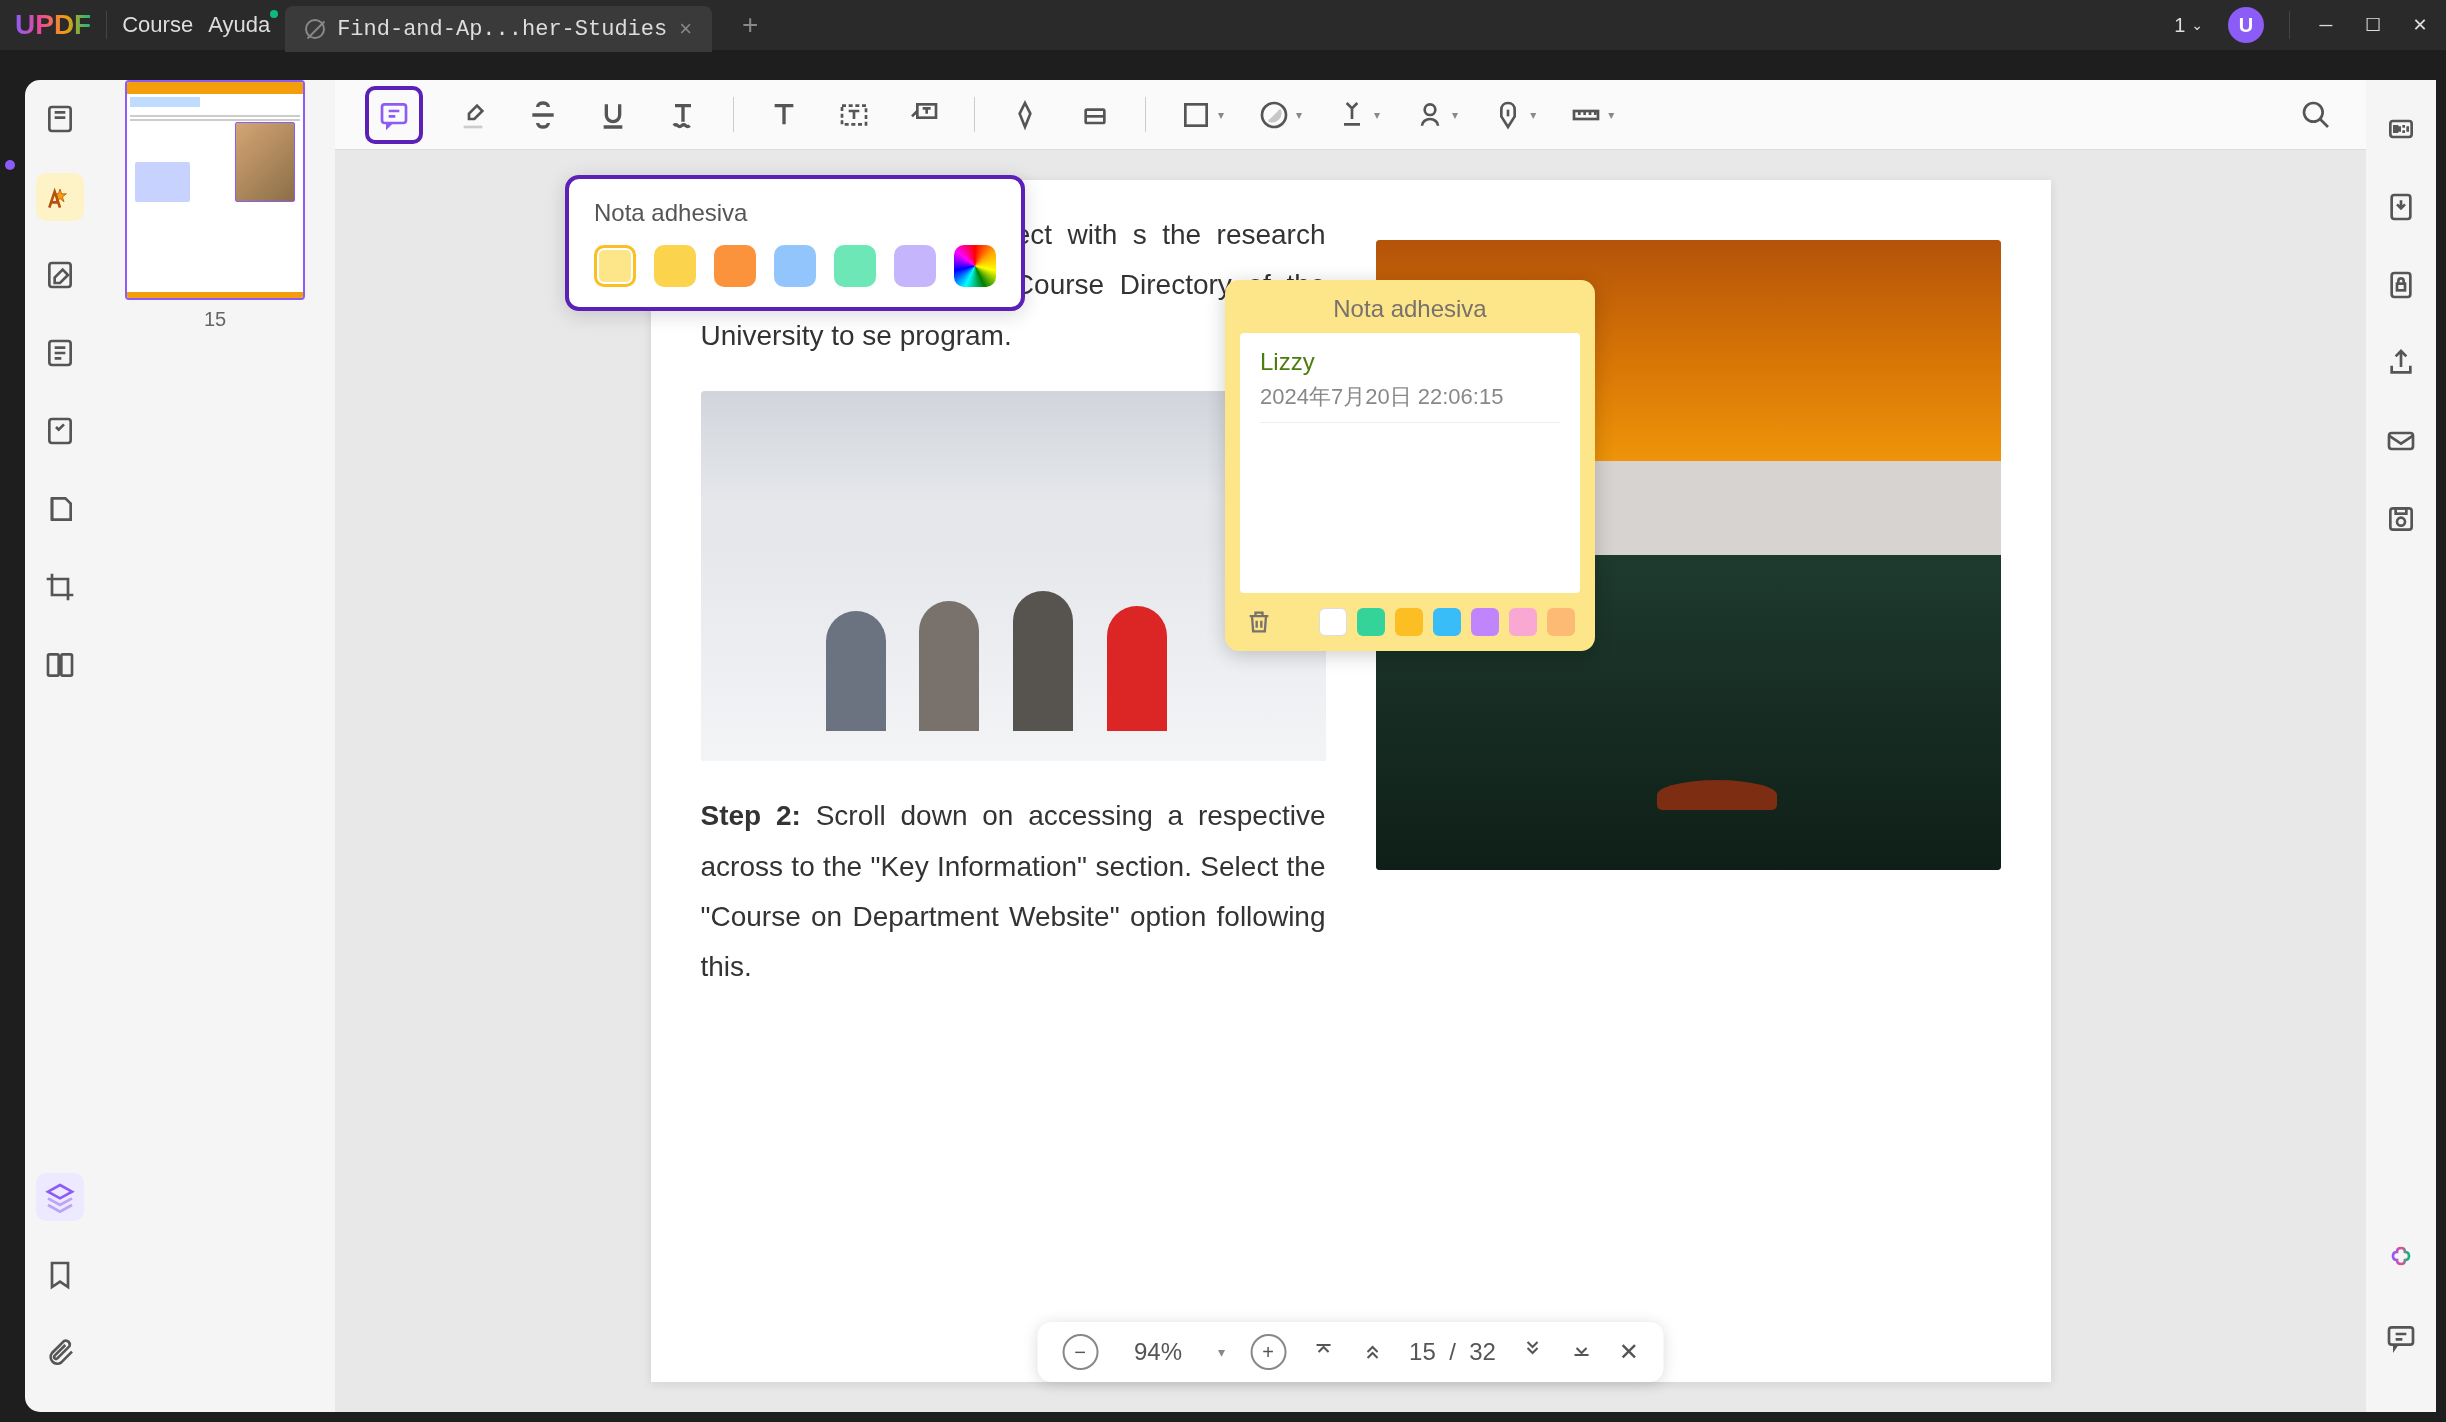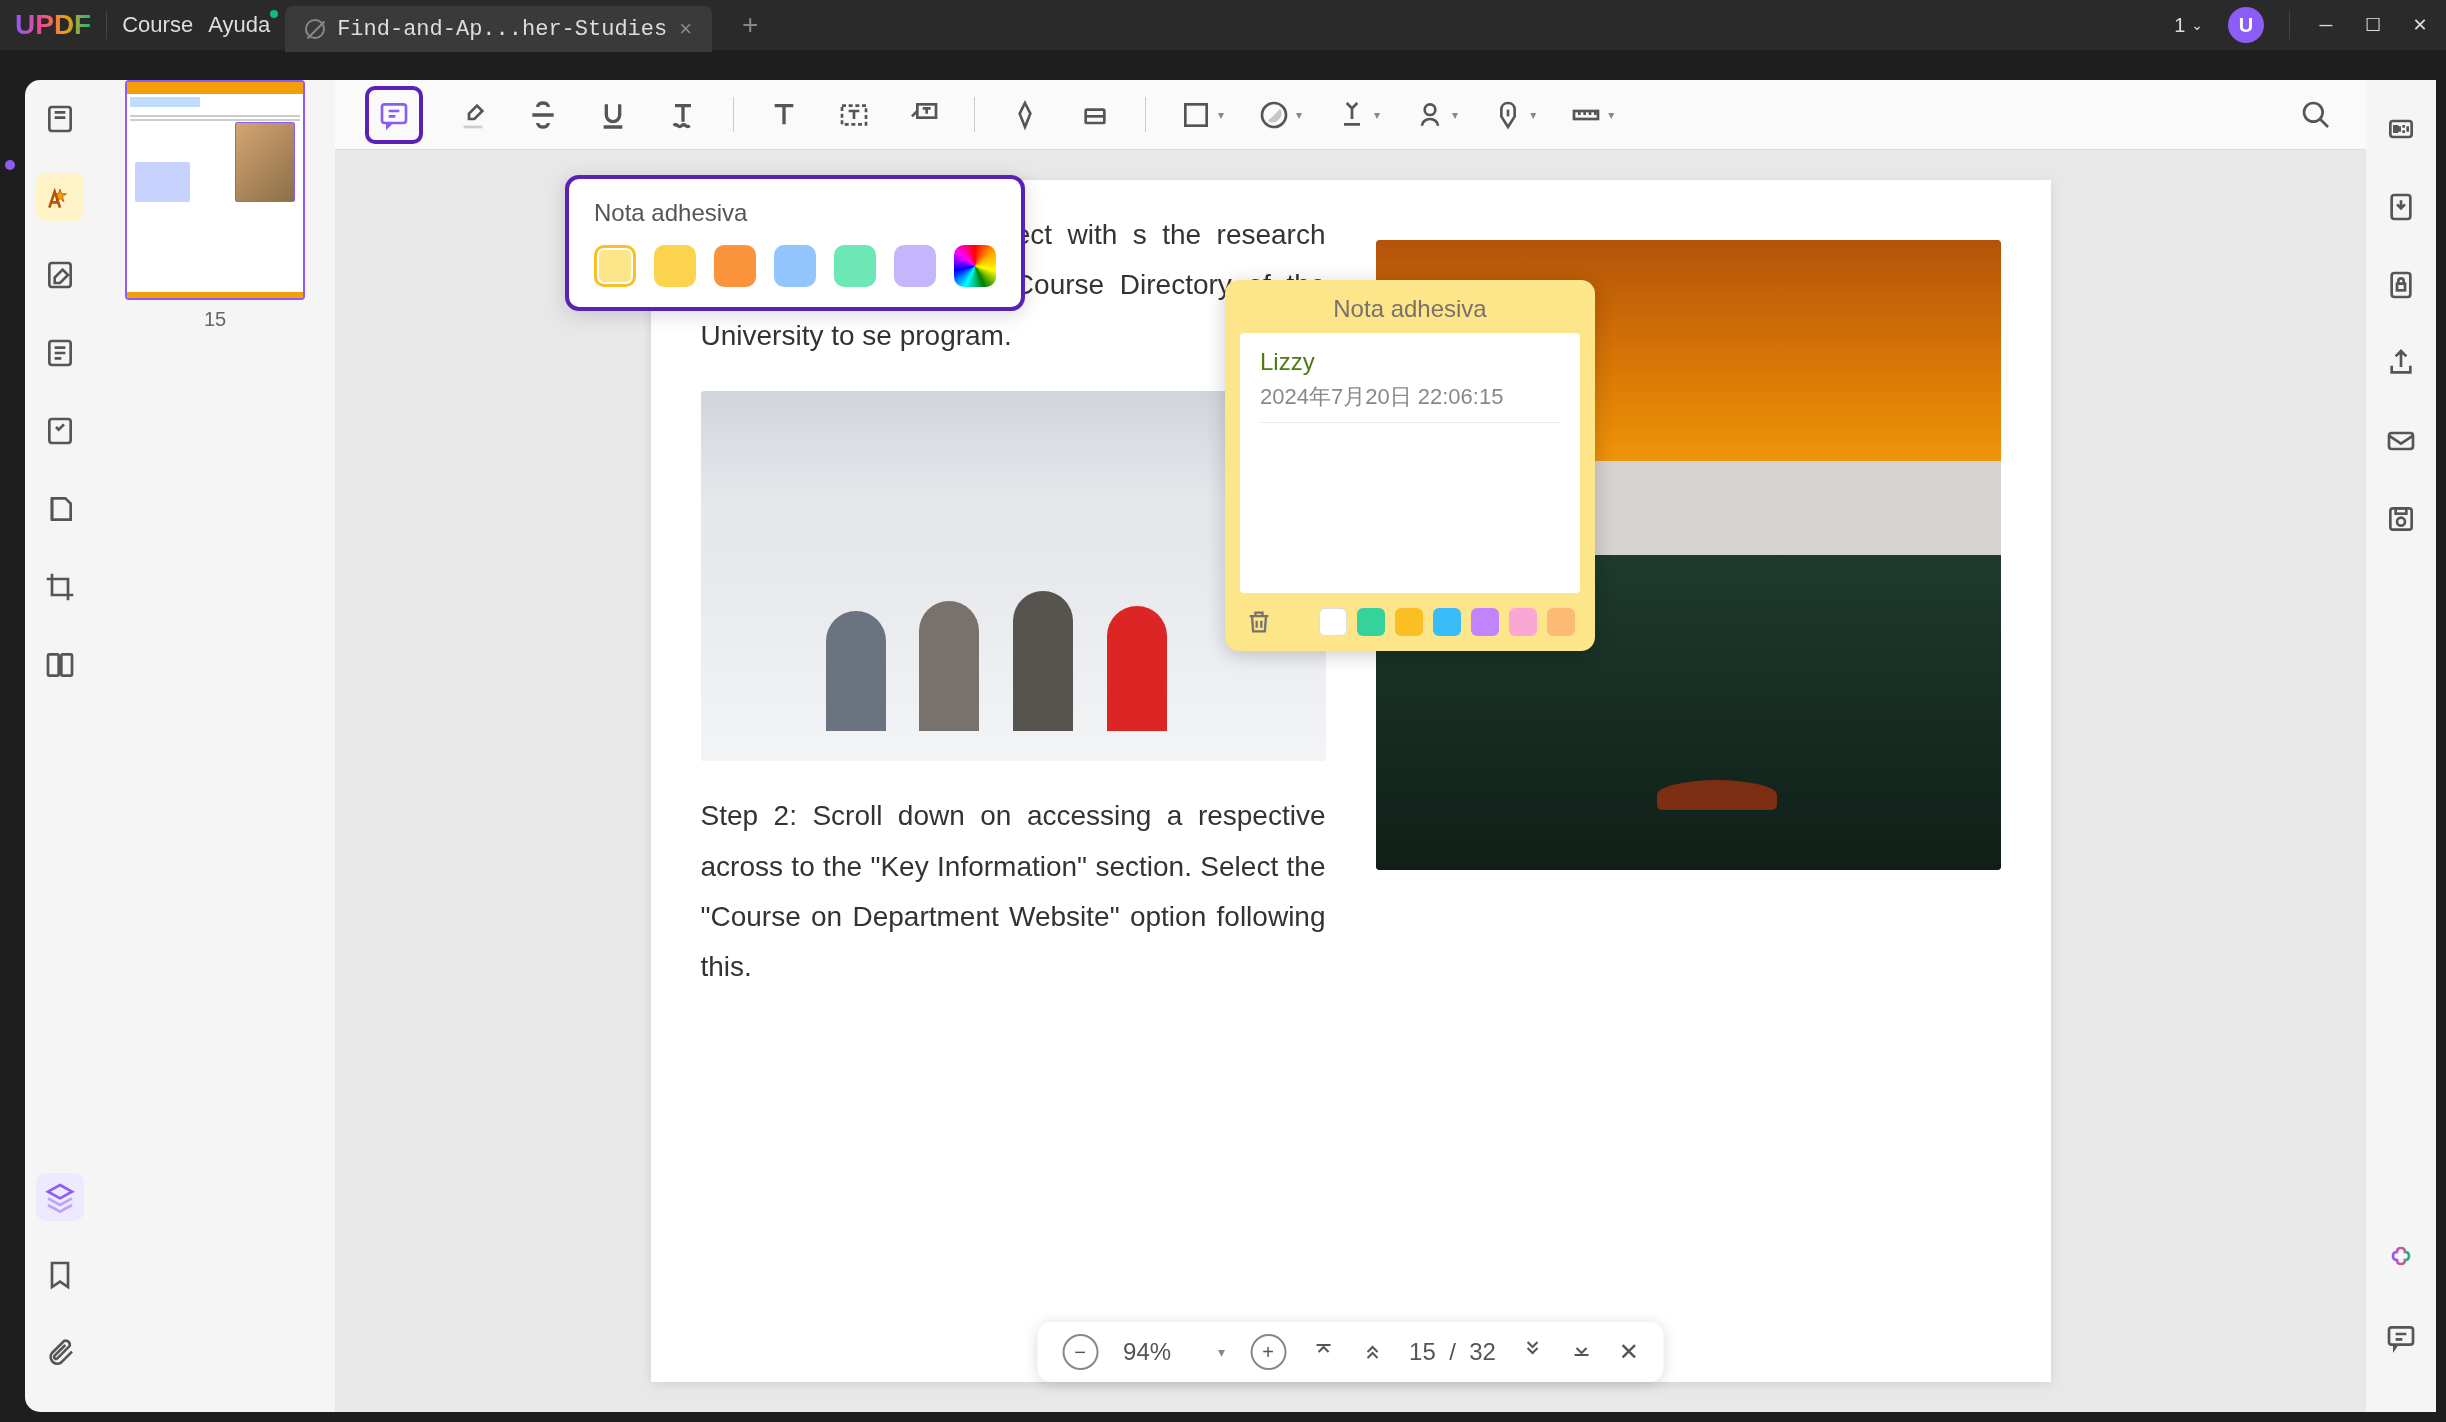--- a/index.html
+++ b/index.html
@@ -56,37 +56,37 @@
 .popup-title { font-size: 24px; color: #555; margin-bottom: 18px; }
 .color-row { display: flex; gap: 18px; }
 .color-swatch { width: 42px; height: 42px; border-radius: 10px; cursor: pointer; }
 .color-swatch.selected { border: 3px solid #fbbf24; box-shadow: 0 0 0 2px white inset; }
 .rainbow { background: conic-gradient(red, orange, yellow, green, cyan, blue, magenta, red); }
 
 .doc-view { position: absolute; top: 70px; left: 0; right: 0; bottom: 0; display: flex; justify-content: center; padding: 30px; overflow: auto; }
 .doc-page { width: 1400px; background: white; box-shadow: 0 2px 10px rgba(0,0,0,0.1); padding: 30px 50px; display: flex; gap: 50px; }
 .doc-col { flex: 1; }
 .doc-text { font-size: 28px; line-height: 1.8; color: #333; text-align: justify; }
-.doc-step { font-weight: normal; }
+.doc-step { font-weight: bold; }
 .doc-img { width: 100%; height: 370px; background: linear-gradient(135deg, #e0e7ff, #c7d2fe); border-radius: 4px; margin: 30px 0; position: relative; overflow: hidden; }
 .doc-img-right { height: 630px; background: linear-gradient(180deg, #d4a574 0%, #8b6f47 40%, #2d4a3e 60%, #1a2e2a 100%); }
 
 .sticky-note { position: absolute; top: 200px; left: 890px; width: 370px; background: #fde68a; border-radius: 14px; padding: 0; box-shadow: 0 4px 20px rgba(0,0,0,0.2); z-index: 50; }
 .sticky-header { padding: 15px 20px 10px; text-align: center; font-size: 24px; color: #78716c; }
 .sticky-body { background: white; margin: 0 15px; border-radius: 4px; padding: 15px 20px; min-height: 260px; }
 .sticky-author { font-size: 24px; color: #4d7c0f; margin-bottom: 6px; }
 .sticky-date { font-size: 22px; color: #888; padding-bottom: 10px; border-bottom: 1px solid #eee; }
 .sticky-footer { display: flex; align-items: center; padding: 15px 20px; gap: 12px; }
 .sticky-trash { width: 28px; height: 28px; color: #78716c; cursor: pointer; }
 .sticky-colors { display: flex; gap: 10px; margin-left: auto; }
 .sticky-color { width: 28px; height: 28px; border-radius: 6px; cursor: pointer; }
 
 .zoom-bar { position: absolute; bottom: 30px; left: 50%; transform: translateX(-50%); background: white; border-radius: 14px; box-shadow: 0 2px 15px rgba(0,0,0,0.15); display: flex; align-items: center; padding: 12px 25px; gap: 25px; z-index: 40; }
 .zoom-btn { width: 36px; height: 36px; border: 2px solid #888; border-radius: 50%; display: flex; align-items: center; justify-content: center; cursor: pointer; color: #555; font-size: 20px; }
-.zoom-val { font-size: 24px; color: #555; min-width: 70px; }
+.zoom-val { font-size: 24px; color: #555; min-width: 70px; text-align: center; }
 .zoom-caret { font-size: 14px; color: #888; cursor: pointer; }
 .page-input { font-size: 24px; color: #555; }
 .nav-btn { cursor: pointer; color: #555; font-size: 20px; }
 
 .right-rail { width: 70px; padding: 25px 0; display: flex; flex-direction: column; align-items: center; gap: 30px; background: #f5f5f5; }
 .right-rail-bottom { margin-top: auto; display: flex; flex-direction: column; align-items: center; gap: 30px; padding-bottom: 25px; }
 
 .dot-indicator { position: absolute; left: 5px; top: 160px; width: 10px; height: 10px; background: #8b5cf6; border-radius: 50%; }
 </style>
 </head>

